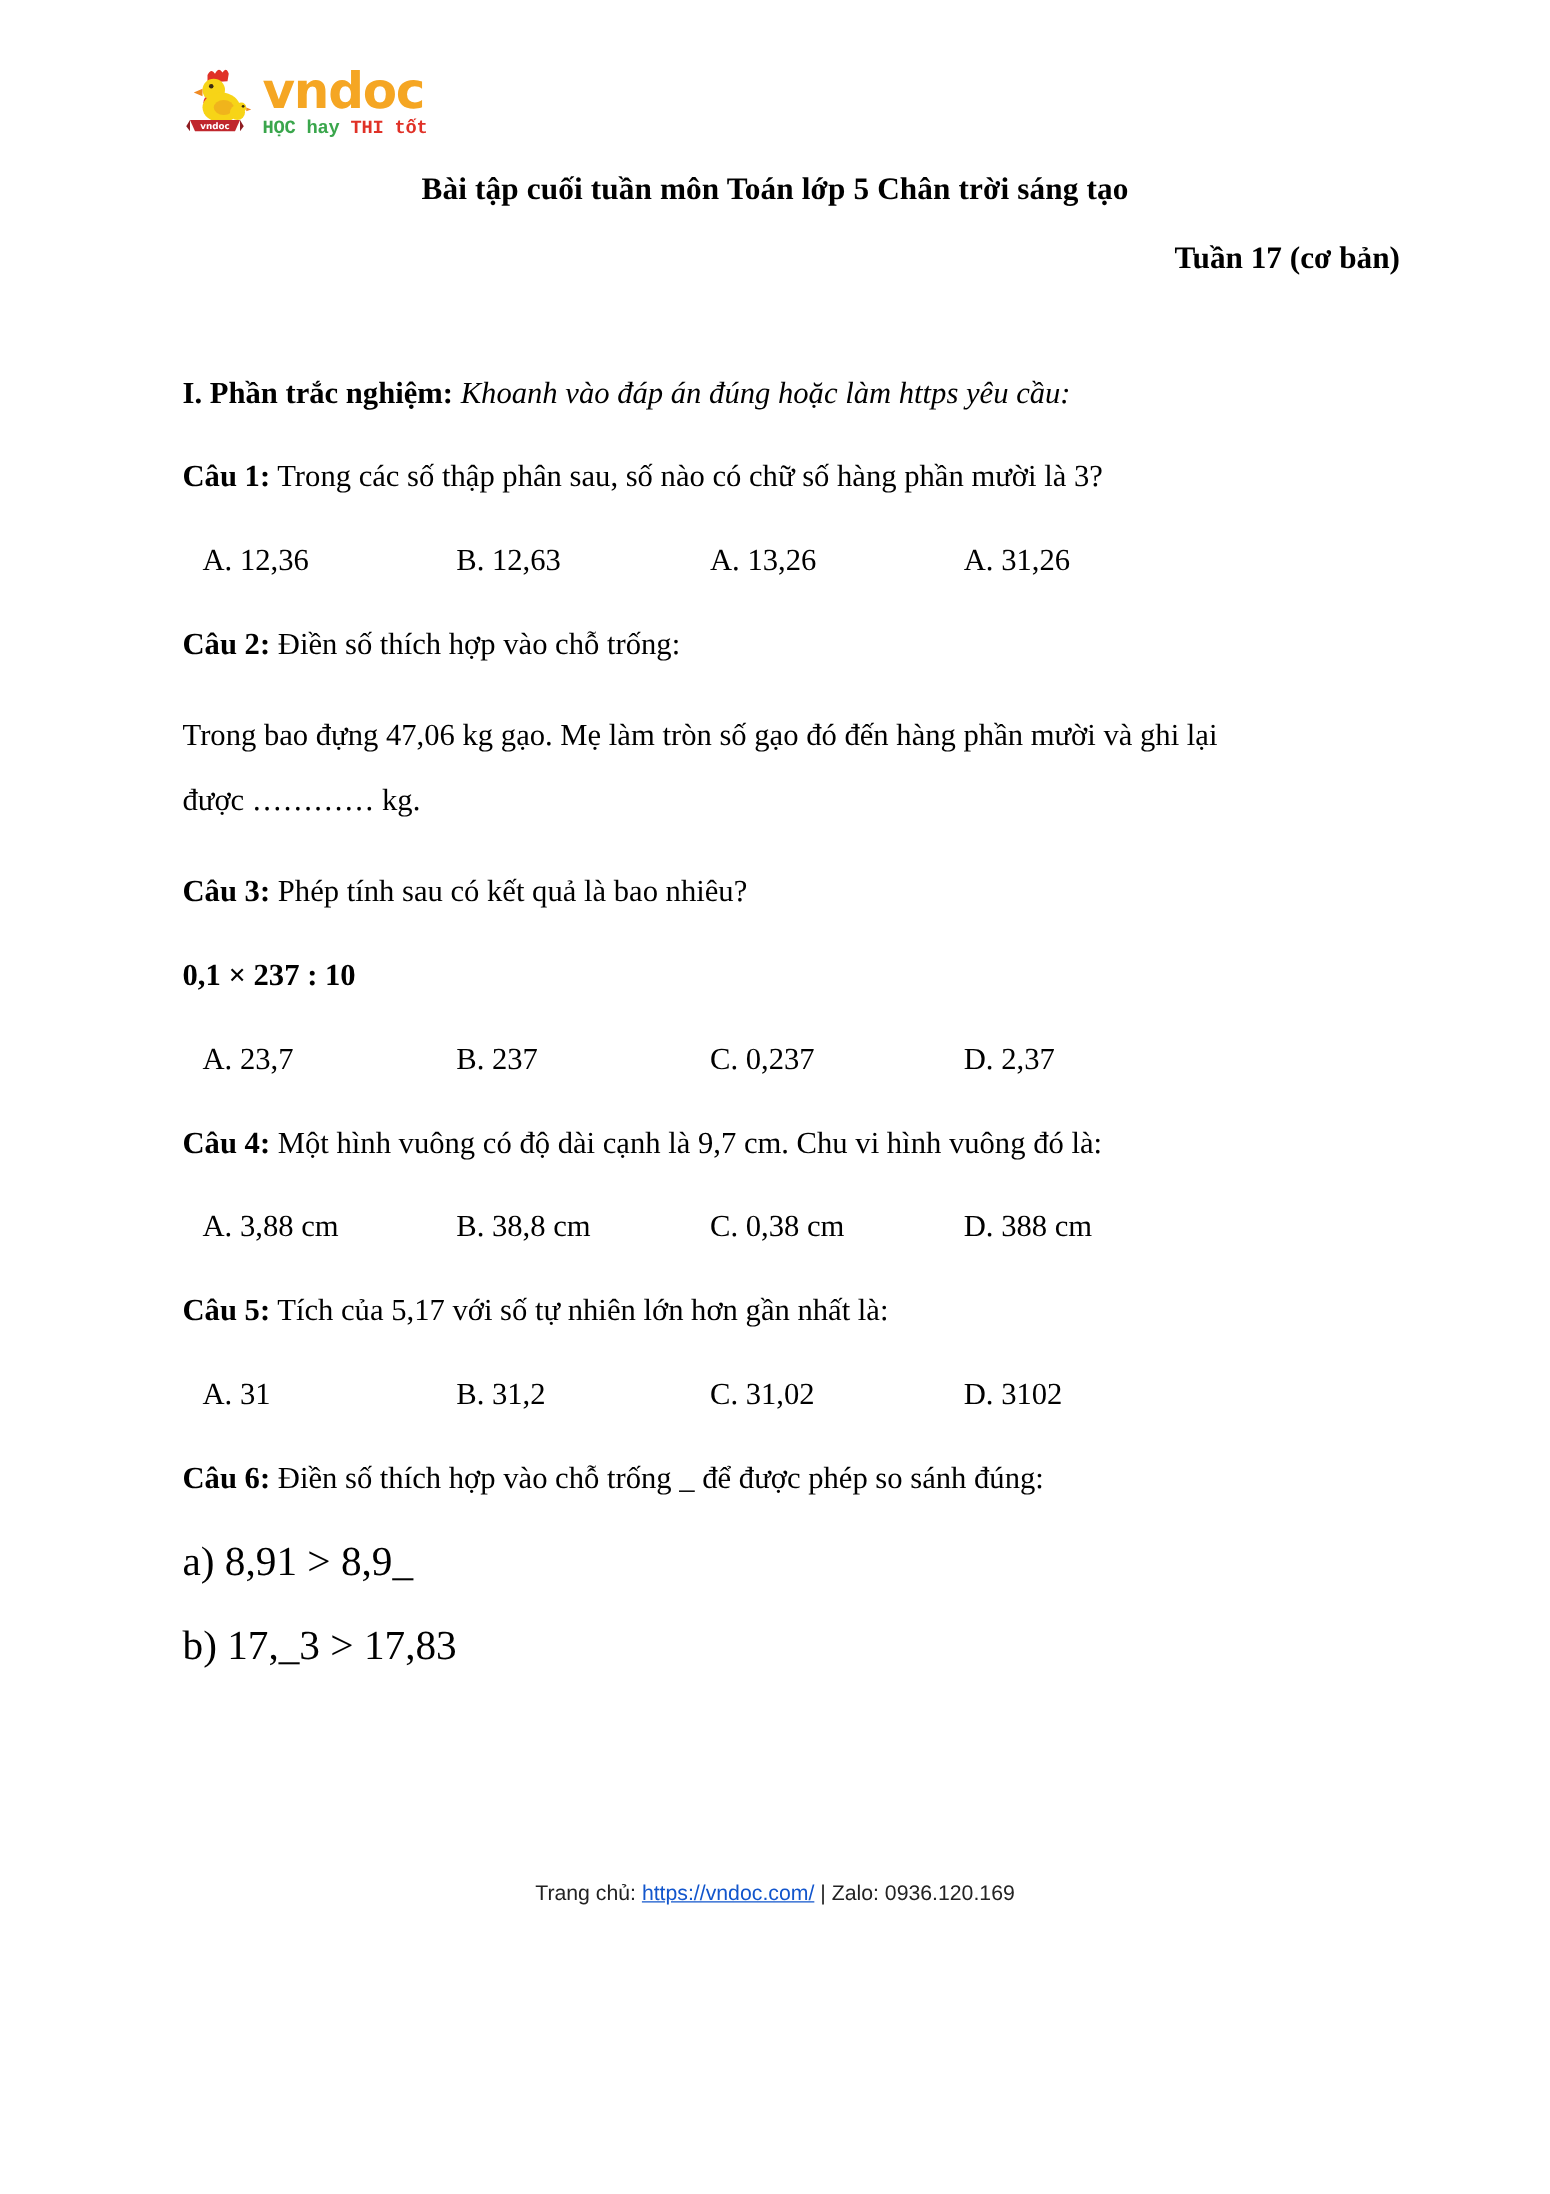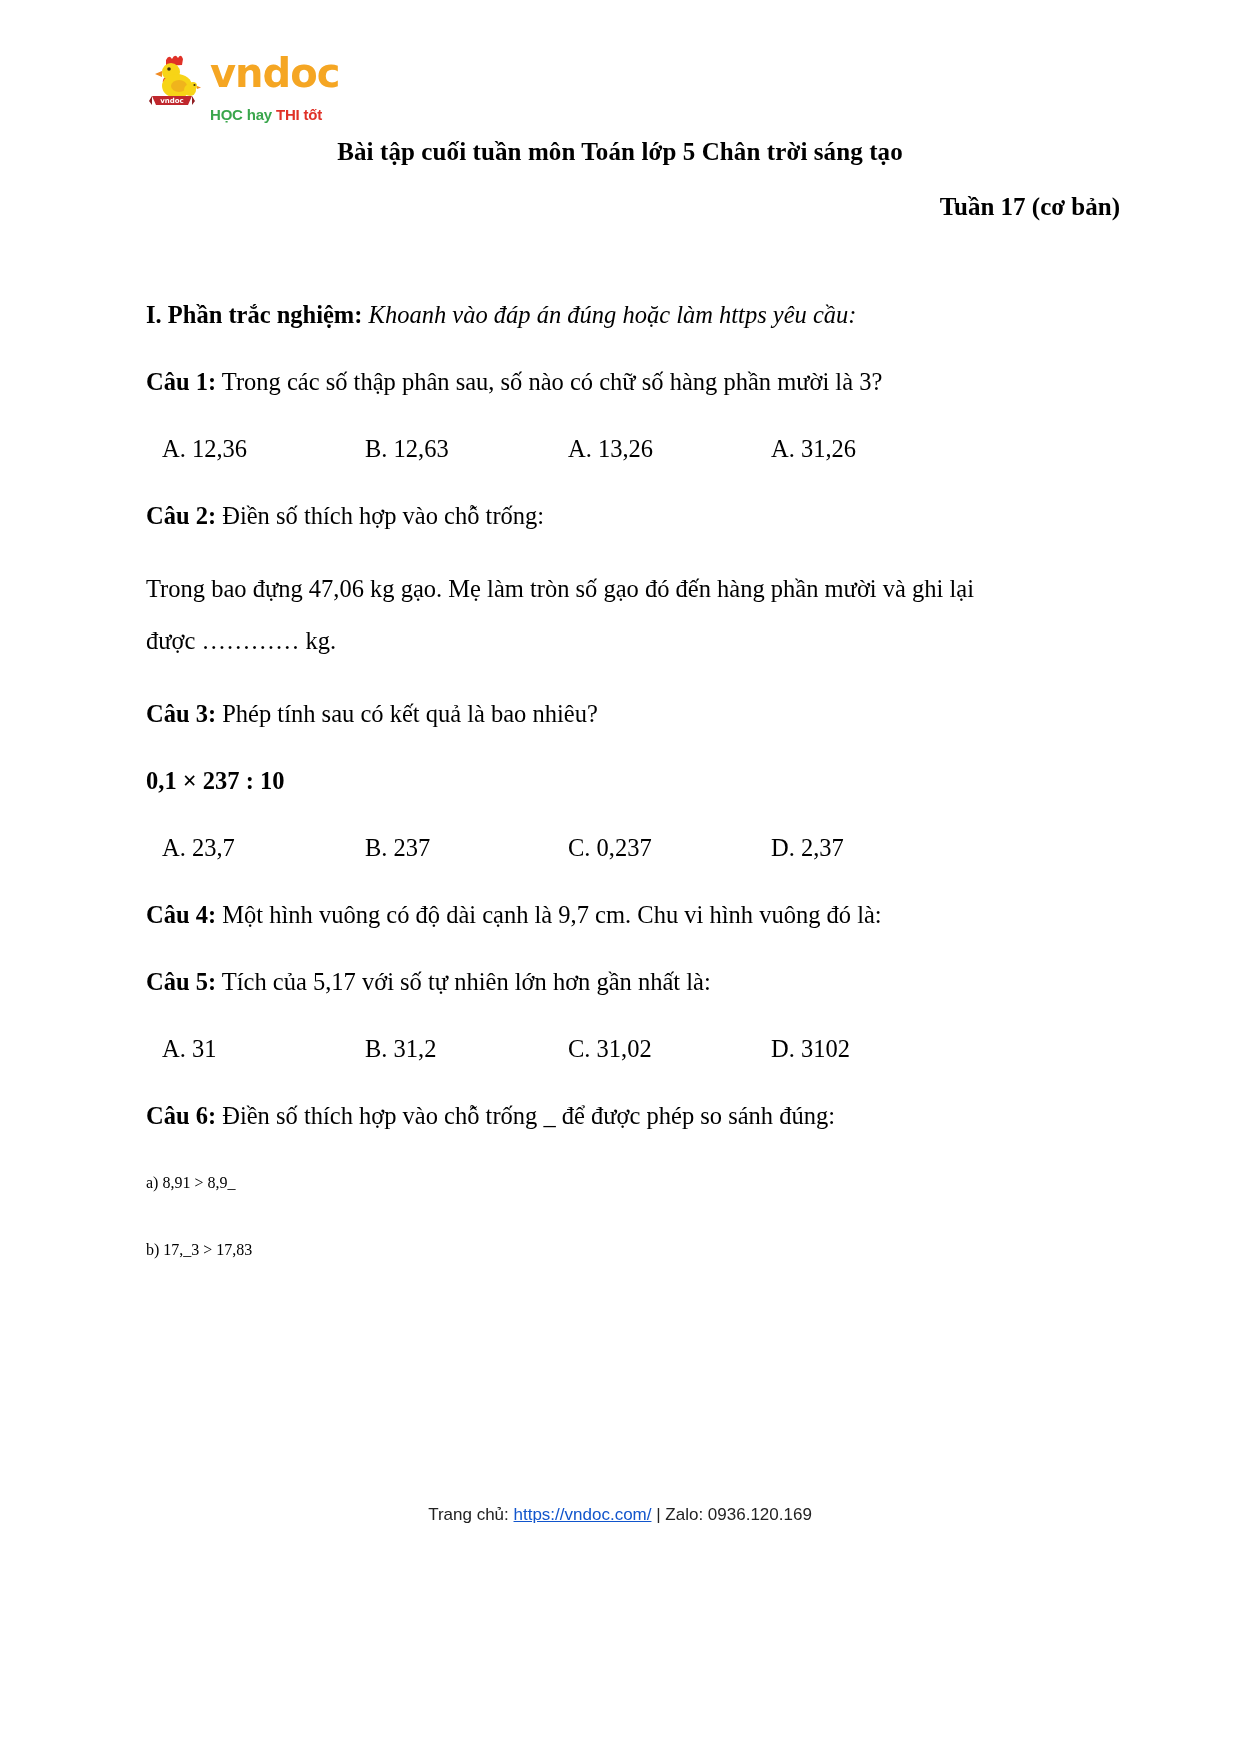--- a/index.html
+++ b/index.html
@@ -50,26 +50,26 @@
   }
   .logo-vndoc {
     font-family: "DejaVu Sans", sans-serif;
     font-weight: bold;
     font-size: 40px;
     line-height: 38px;
     color: #f5a623;
     letter-spacing: -1px;
   }
   .logo-tag {
-    font-family: Liberation Sans, sans-serif;
+    font-family: Liberation Mono, monospace;
     font-weight: bold;
     font-size: 15px;
     line-height: 17px;
     letter-spacing: -0.2px;
-    margin-top: 14px;
+    margin-top: 2px;
   }
   .logo-tag .t-green { color: #3aa64c; }
   .logo-tag .t-red { color: #e03127; }
 
   
   .doc-title {
     position: absolute;
     left: 120px;
     top: 135px;
     width: 1000px;
@@ -131,21 +131,21 @@
 
   .formula {
     text-align: left;
     font-weight: bold;
     font-size: 24.5px;
     line-height: 40px;
     padding-right: 140px;
   }
 
   .sub-item {
-    font-size: 16px;
+    font-size: 33px;
     line-height: 40px;
   }
 
   
   .footer {
     position: absolute;
     left: 0;
     top: 1505px;
     width: 1240px;
     text-align: center;
@@ -237,20 +237,28 @@
         <span class="opt w1">A. 23,7</span>
         <span class="opt w2">B. 237</span>
         <span class="opt w3">C. 0,237</span>
         <span class="opt w4">D. 2,37</span>
       </div>
     </div>
 
     <div class="line-block">
       <div class="qtext"><span class="bold">Câu 4:</span><span> Một hình vuông có độ dài cạnh là 9,7 cm. Chu vi hình vuông đó là:</span></div>
     </div>
+    <div class="line-block">
+      <div class="options">
+        <span class="opt w1">A. 3,88 cm</span>
+        <span class="opt w2">B. 38,8 cm</span>
+        <span class="opt w3">C. 0,38 cm</span>
+        <span class="opt w4">D. 388 cm</span>
+      </div>
+    </div>
 
     <div class="line-block">
       <div class="qtext"><span class="bold">Câu 5:</span><span> Tích của 5,17 với số tự nhiên lớn hơn gần nhất là:</span></div>
     </div>
     <div class="line-block">
       <div class="options">
         <span class="opt w1">A. 31</span>
         <span class="opt w2">B. 31,2</span>
         <span class="opt w3">C. 31,02</span>
         <span class="opt w4">D. 3102</span>

